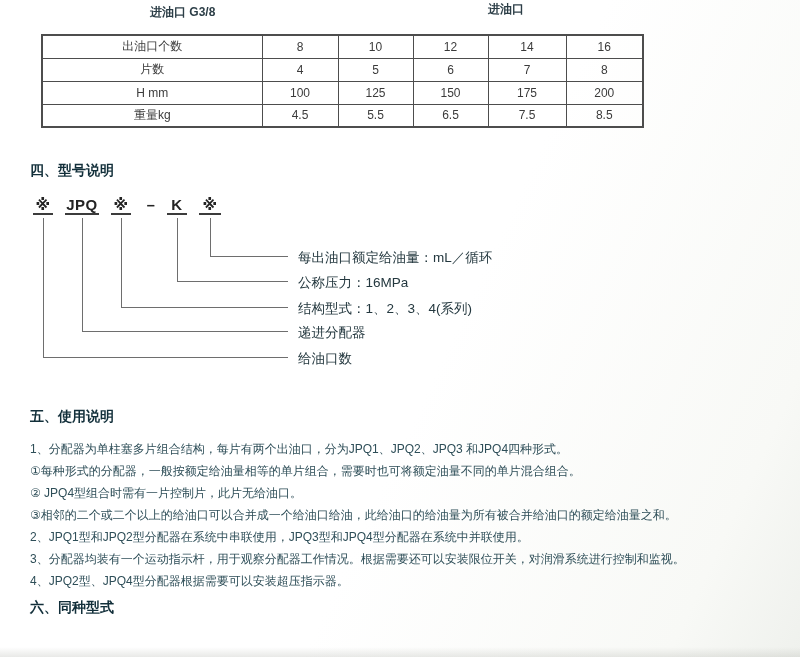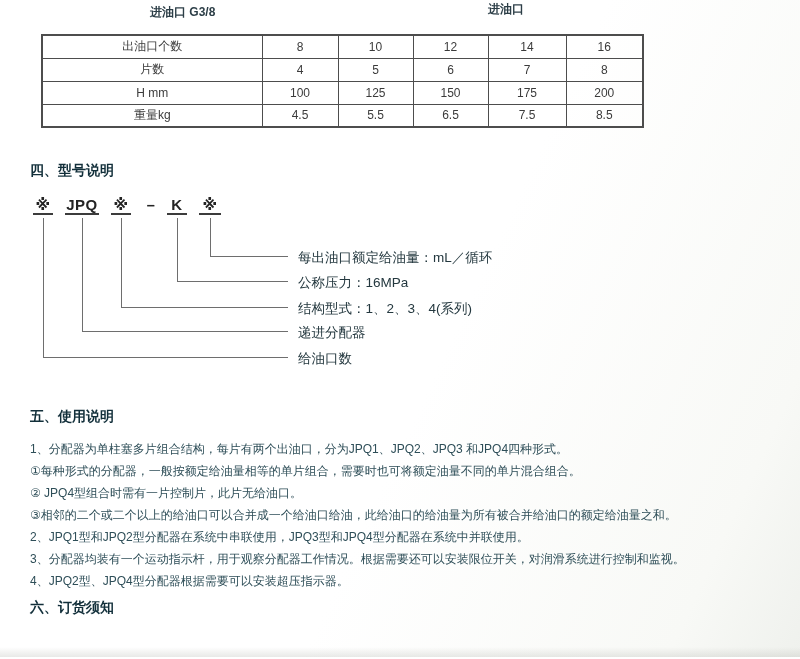--- a/index.html
+++ b/index.html
@@ -187,16 +187,16 @@
   <div class="sec-heading usage">五、使用说明</div>
 
   <div class="usage-item" style="top:441px;">1、分配器为单柱塞多片组合结构，每片有两个出油口，分为JPQ1、JPQ2、JPQ3 和JPQ4四种形式。</div>
   <div class="usage-item" style="top:463px;">①每种形式的分配器，一般按额定给油量相等的单片组合，需要时也可将额定油量不同的单片混合组合。</div>
   <div class="usage-item" style="top:485px;">② JPQ4型组合时需有一片控制片，此片无给油口。</div>
   <div class="usage-item" style="top:507px;">③相邻的二个或二个以上的给油口可以合并成一个给油口给油，此给油口的给油量为所有被合并给油口的额定给油量之和。</div>
   <div class="usage-item" style="top:529px;">2、JPQ1型和JPQ2型分配器在系统中串联使用，JPQ3型和JPQ4型分配器在系统中并联使用。</div>
   <div class="usage-item" style="top:551px;">3、分配器均装有一个运动指示杆，用于观察分配器工作情况。根据需要还可以安装限位开关，对润滑系统进行控制和监视。</div>
   <div class="usage-item" style="top:573px;">4、JPQ2型、JPQ4型分配器根据需要可以安装超压指示器。</div>
 
-  <div class="sec-heading order">六、订货须知</div>
+  <div class="sec-heading order">六、同种型式</div>
 
   <div class="edge-shade"></div>
 </div>
 
 </body></html>

